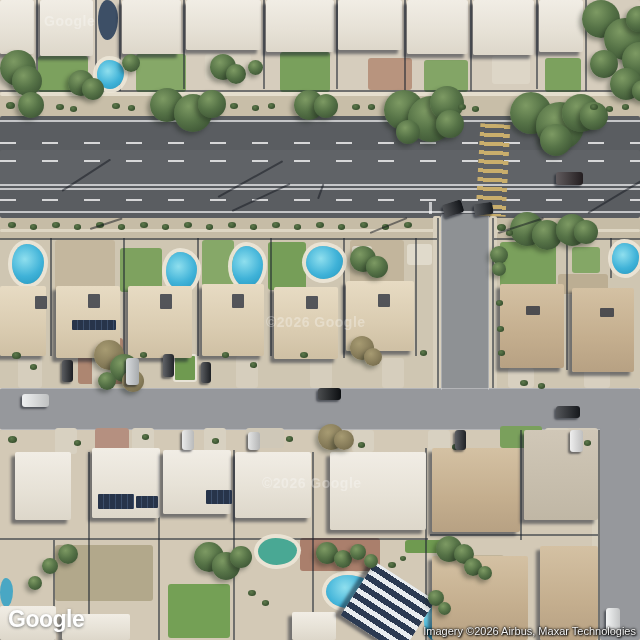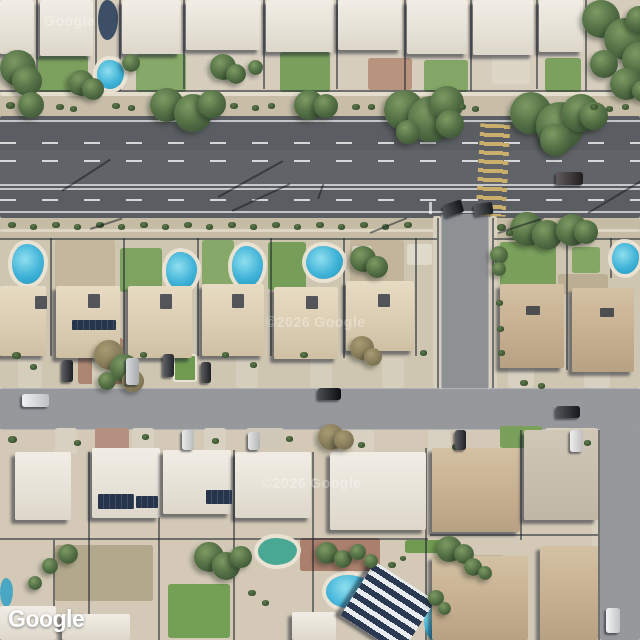--- a/index.html
+++ b/index.html
@@ -337,13 +337,14 @@
       <div class="shline" style="left: 588px; top: 212px; width: 72px; height: 2px; transform: rotate(-31deg);"></div>
       <div class="shline" style="left: 498px; top: 232px; width: 48px; height: 2px; transform: rotate(-18deg);"></div>
       <div class="shline" style="left: 318px; top: 198px; width: 16px; height: 2px; transform: rotate(-70deg);"></div>
       <div class="shline" style="left: 370px; top: 232px; width: 40px; height: 2px; transform: rotate(-22deg);"></div>
       <div class="shline" style="left: 90px; top: 228px; width: 34px; height: 2px; transform: rotate(-18deg);"></div>
     </div>
   <div class="wm" id="wm0" style="left: 44px; top: 13px;">Google</div>
   <div class="wm" id="wm1" style="left: 266px; top: 314px;">©2026 Google</div>
   <div class="wm" id="wm2" style="left: 262px; top: 475px;">©2026 Google</div>
   <div class="logo">Google</div>
+  <div class="attr">Imagery ©2026 Airbus, Maxar Technologies</div>
 </div>
 
 </body></html>

